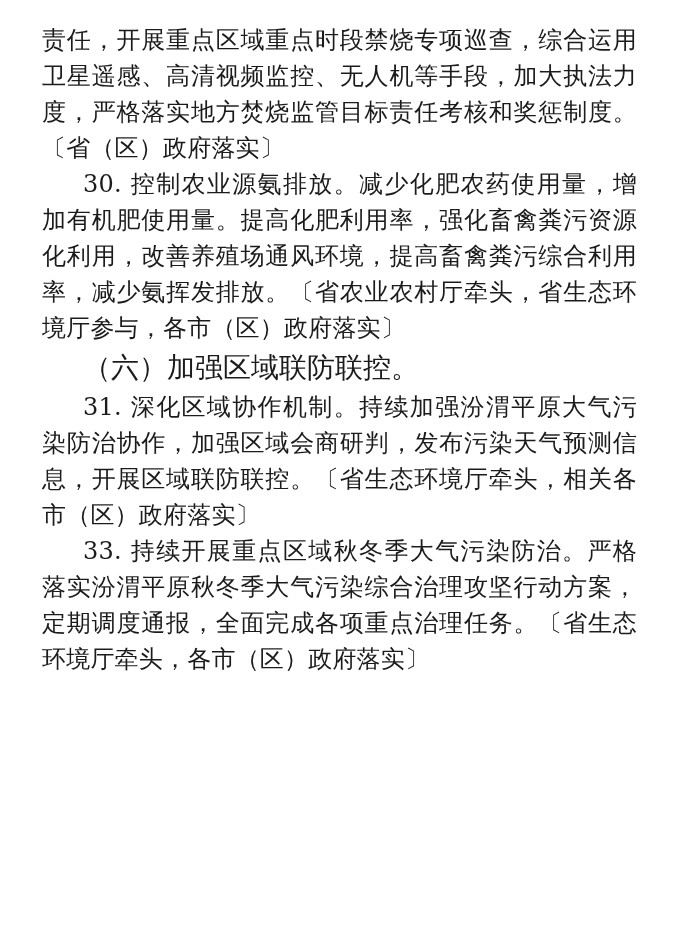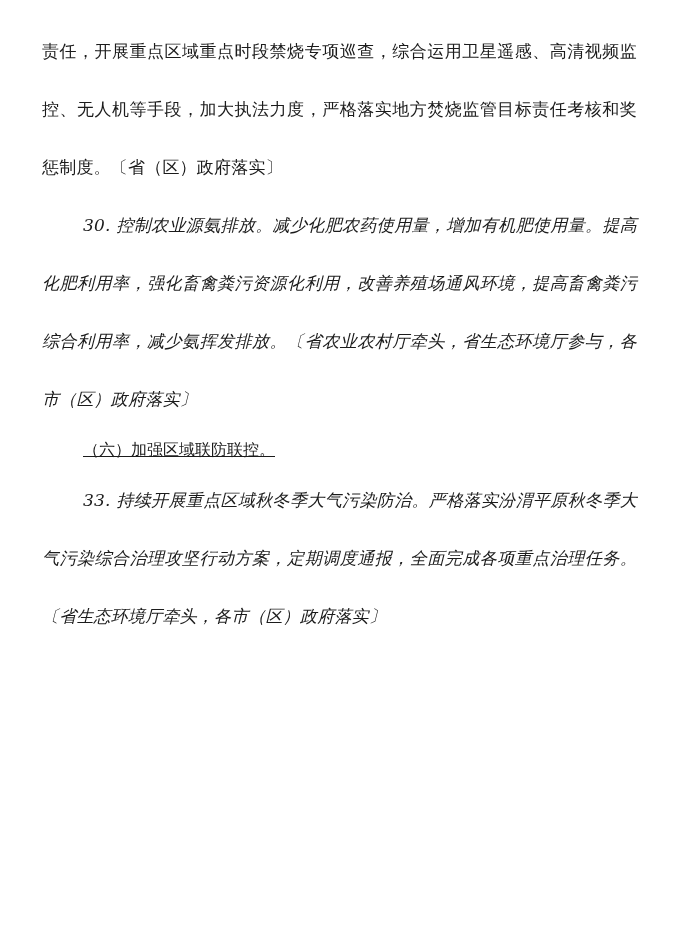--- a/index.html
+++ b/index.html
@@ -21,51 +21,50 @@
     height: 950px;
     padding: 22px 42px 0 42px;
     display: flex;
     flex-direction: column;
   }
   .body-text {
     flex: 1 1 auto;
   }
   p.para {
     margin: 0 0 0 0;
-    font-size: 17px;
-    line-height: 58px;
+    font-size: 24px;
+    line-height: 36px;
     text-align: justify;
     text-justify: inter-ideograph;
     letter-spacing: 0.2px;
     text-indent: 0;
   }
   p.indent {
     text-indent: 41px;
-    font-style: italic;
   }
   .sub-heading {
     text-indent: 41px;
-    font-size: 16px;
+    font-size: 28px;
     line-height: 43px;
     margin: 0;
-    text-decoration: underline;
   }
 </style>
 </head>
 <body>
 
 <div class="page">
 
   <div class="body-text">
 
     <p class="para">责任，开展重点区域重点时段禁烧专项巡查，综合运用卫星遥感、高清视频监控、无人机等手段，加大执法力度，严格落实地方焚烧监管目标责任考核和奖惩制度。〔省（区）政府落实〕</p>
 
     <p class="para indent">30. 控制农业源氨排放。减少化肥农药使用量，增加有机肥使用量。提高化肥利用率，强化畜禽粪污资源化利用，改善养殖场通风环境，提高畜禽粪污综合利用率，减少氨挥发排放。〔省农业农村厅牵头，省生态环境厅参与，各市（区）政府落实〕</p>
 
     <p class="sub-heading">（六）加强区域联防联控。</p>
 
+    <p class="para indent">31. 深化区域协作机制。持续加强汾渭平原大气污染防治协作，加强区域会商研判，发布污染天气预测信息，开展区域联防联控。〔省生态环境厅牵头，相关各市（区）政府落实〕</p>
 
 
     <p class="para indent">33. 持续开展重点区域秋冬季大气污染防治。严格落实汾渭平原秋冬季大气污染综合治理攻坚行动方案，定期调度通报，全面完成各项重点治理任务。〔省生态环境厅牵头，各市（区）政府落实〕</p>
 
   </div>
 
 </div>
 
 </body></html>

